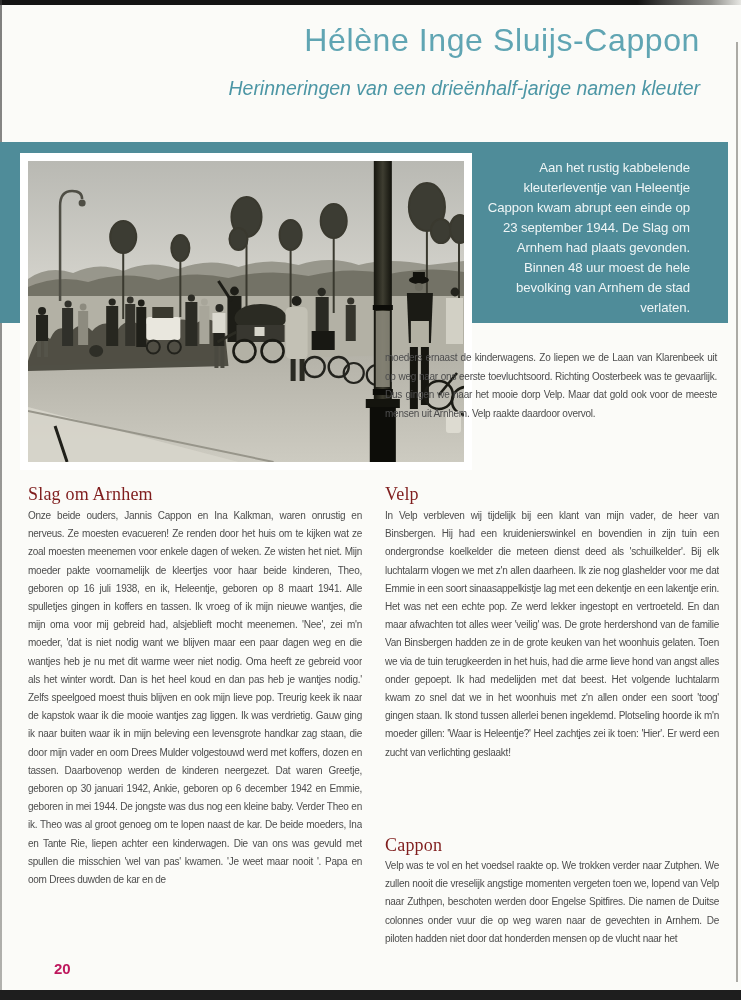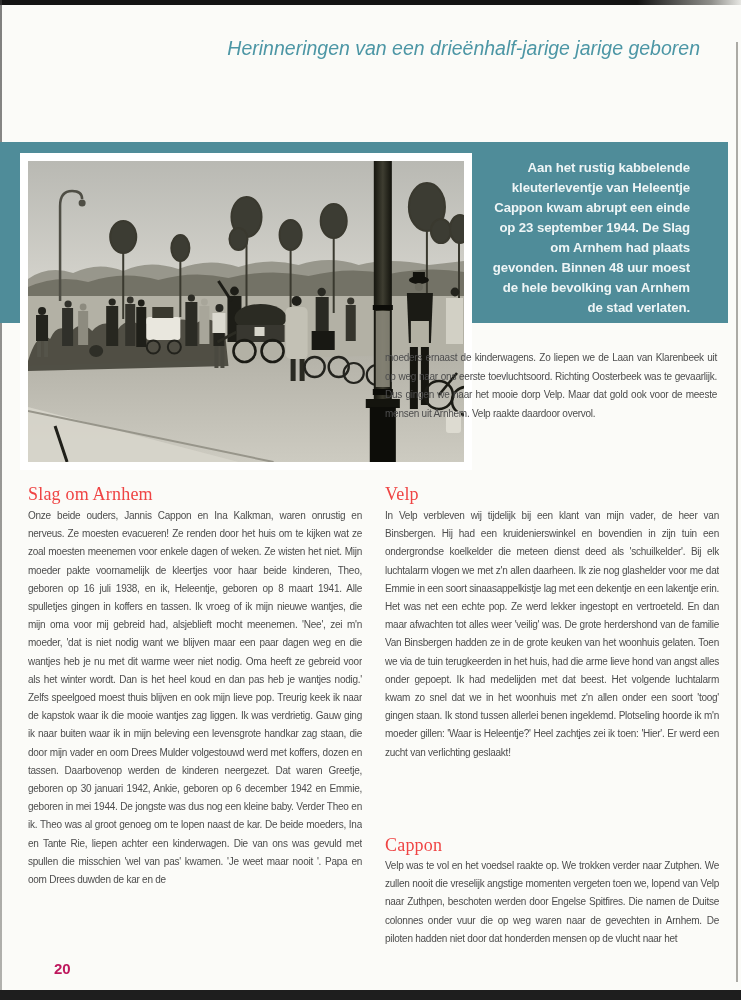--- a/index.html
+++ b/index.html
@@ -17,50 +17,51 @@
   .right-edge{position:absolute;top:42px;right:3px;width:2px;height:940px;background:#abaaa5;}
 
   
   .header-block{position:absolute;top:20px;right:41px;text-align:right;}
   .title{font-size:32px;font-weight:400;letter-spacing:.6px;color:#60a5b3;line-height:40px;}
   .subtitle{font-style:italic;font-size:19.5px;color:#4c96a5;line-height:36px;margin-top:10px;}
 
   
   .teal-band{position:absolute;left:0;top:142px;width:728px;height:181px;background:#4f8c99;}
   .intro-box{position:absolute;top:158px;right:51px;width:204px;text-align:right;
-    color:#eef5f6;font-weight:bold;font-size:13.2px;line-height:20px;letter-spacing:-.1px;}
+    color:#eef5f6;font-weight:normal;font-size:13.2px;line-height:20px;letter-spacing:-.1px;}
 
   
   .photo-frame{position:absolute;left:20px;top:153px;width:452px;height:317px;background:#ffffff;}
   .photo-frame svg{position:absolute;left:8px;top:8px;width:436px;height:301px;display:block;}
 
   
   .heading{position:absolute;font-family:"Liberation Serif","DejaVu Serif",serif;
-    font-size:18px;color:#ef4444;letter-spacing:.2px;}
+    font-size:18px;color:#7f1d1d;letter-spacing:.2px;}
   .par{position:absolute;font-size:10px;line-height:18.2px;letter-spacing:-.25px;
     text-align:justify;color:#4d4d4d;hyphens:auto;-webkit-hyphens:auto;}
   #right-intro{left:385px;top:349px;width:332px;line-height:18.7px;}
   #slag-heading{left:28px;top:484px;}
   #slag-par{left:28px;top:507px;width:334px;max-height:462px;overflow:hidden;}
   #velp-heading{left:385px;top:484px;}
   #velp-par{left:385px;top:507px;width:334px;max-height:330px;overflow:hidden;}
   #zutphen-heading{left:385px;top:835px;}
   #zutphen-par{left:385px;top:857px;width:334px;max-height:128px;overflow:hidden;}
 
   .page-number{position:absolute;left:54px;top:960px;font-size:15px;font-weight:bold;color:#be185d;}
 </style>
 </head>
 <body>
 
 <div class="top-bar"></div>
 <div class="left-edge"></div>
 <div class="right-edge"></div>
 
 <div class="header-block">
-  <div class="subtitle">Herinneringen van een drieënhalf-jarige jarige geboren</div>
+  <div class="title">Hélène Inge Sluijs-Cappon</div>
+  <div class="subtitle">Herinneringen van een drieënhalf-jarige namen kleuter</div>
 </div>
 
 <div class="teal-band"></div>
 <div class="intro-box">Aan het rustig kabbelende kleuterleventje van Heleentje Cappon kwam abrupt een einde op 23 september 1944. De Slag om Arnhem had plaats gevonden. Binnen 48 uur moest de hele bevolking van Arnhem de stad verlaten.</div>
 
 <div class="photo-frame">
   <svg viewBox="0 0 435 301" preserveAspectRatio="none" role="img" aria-label="Zwart-witfoto: evacués met fietsen, handkarren en kinderwagens op een laan, grote lantaarnpaal rechts">
     <defs>
       <linearGradient id="sky" x1="0" y1="0" x2="0" y2="1">
         <stop offset="0" stop-color="#b9b9b3"></stop>

